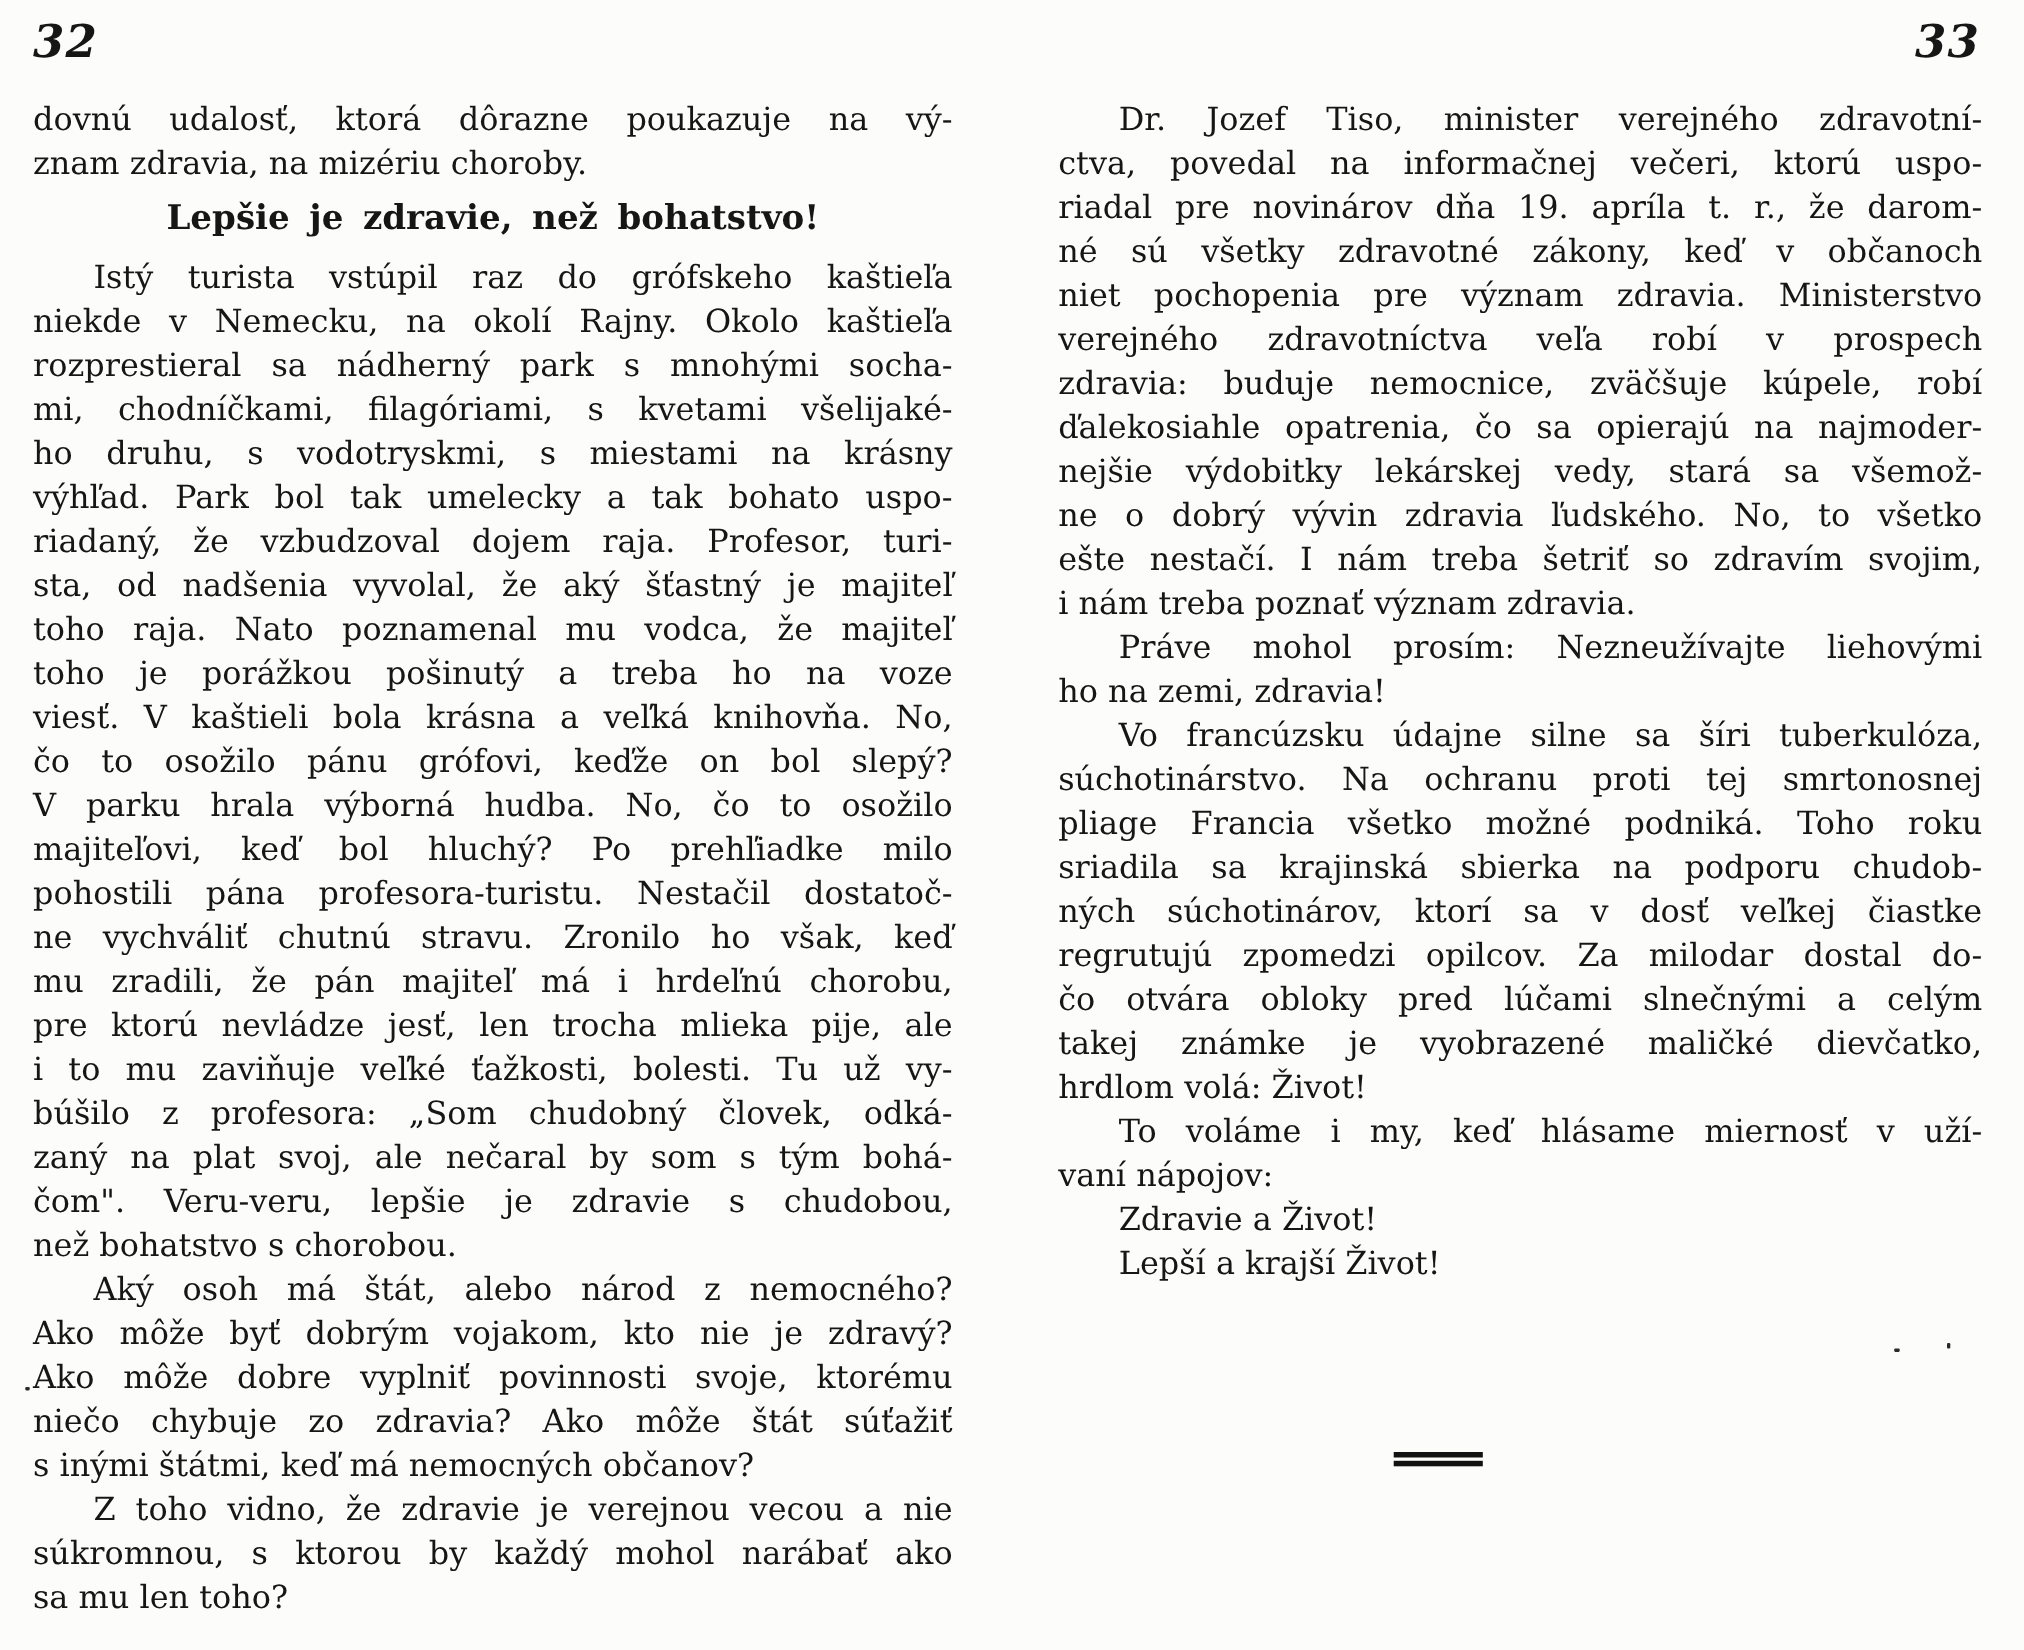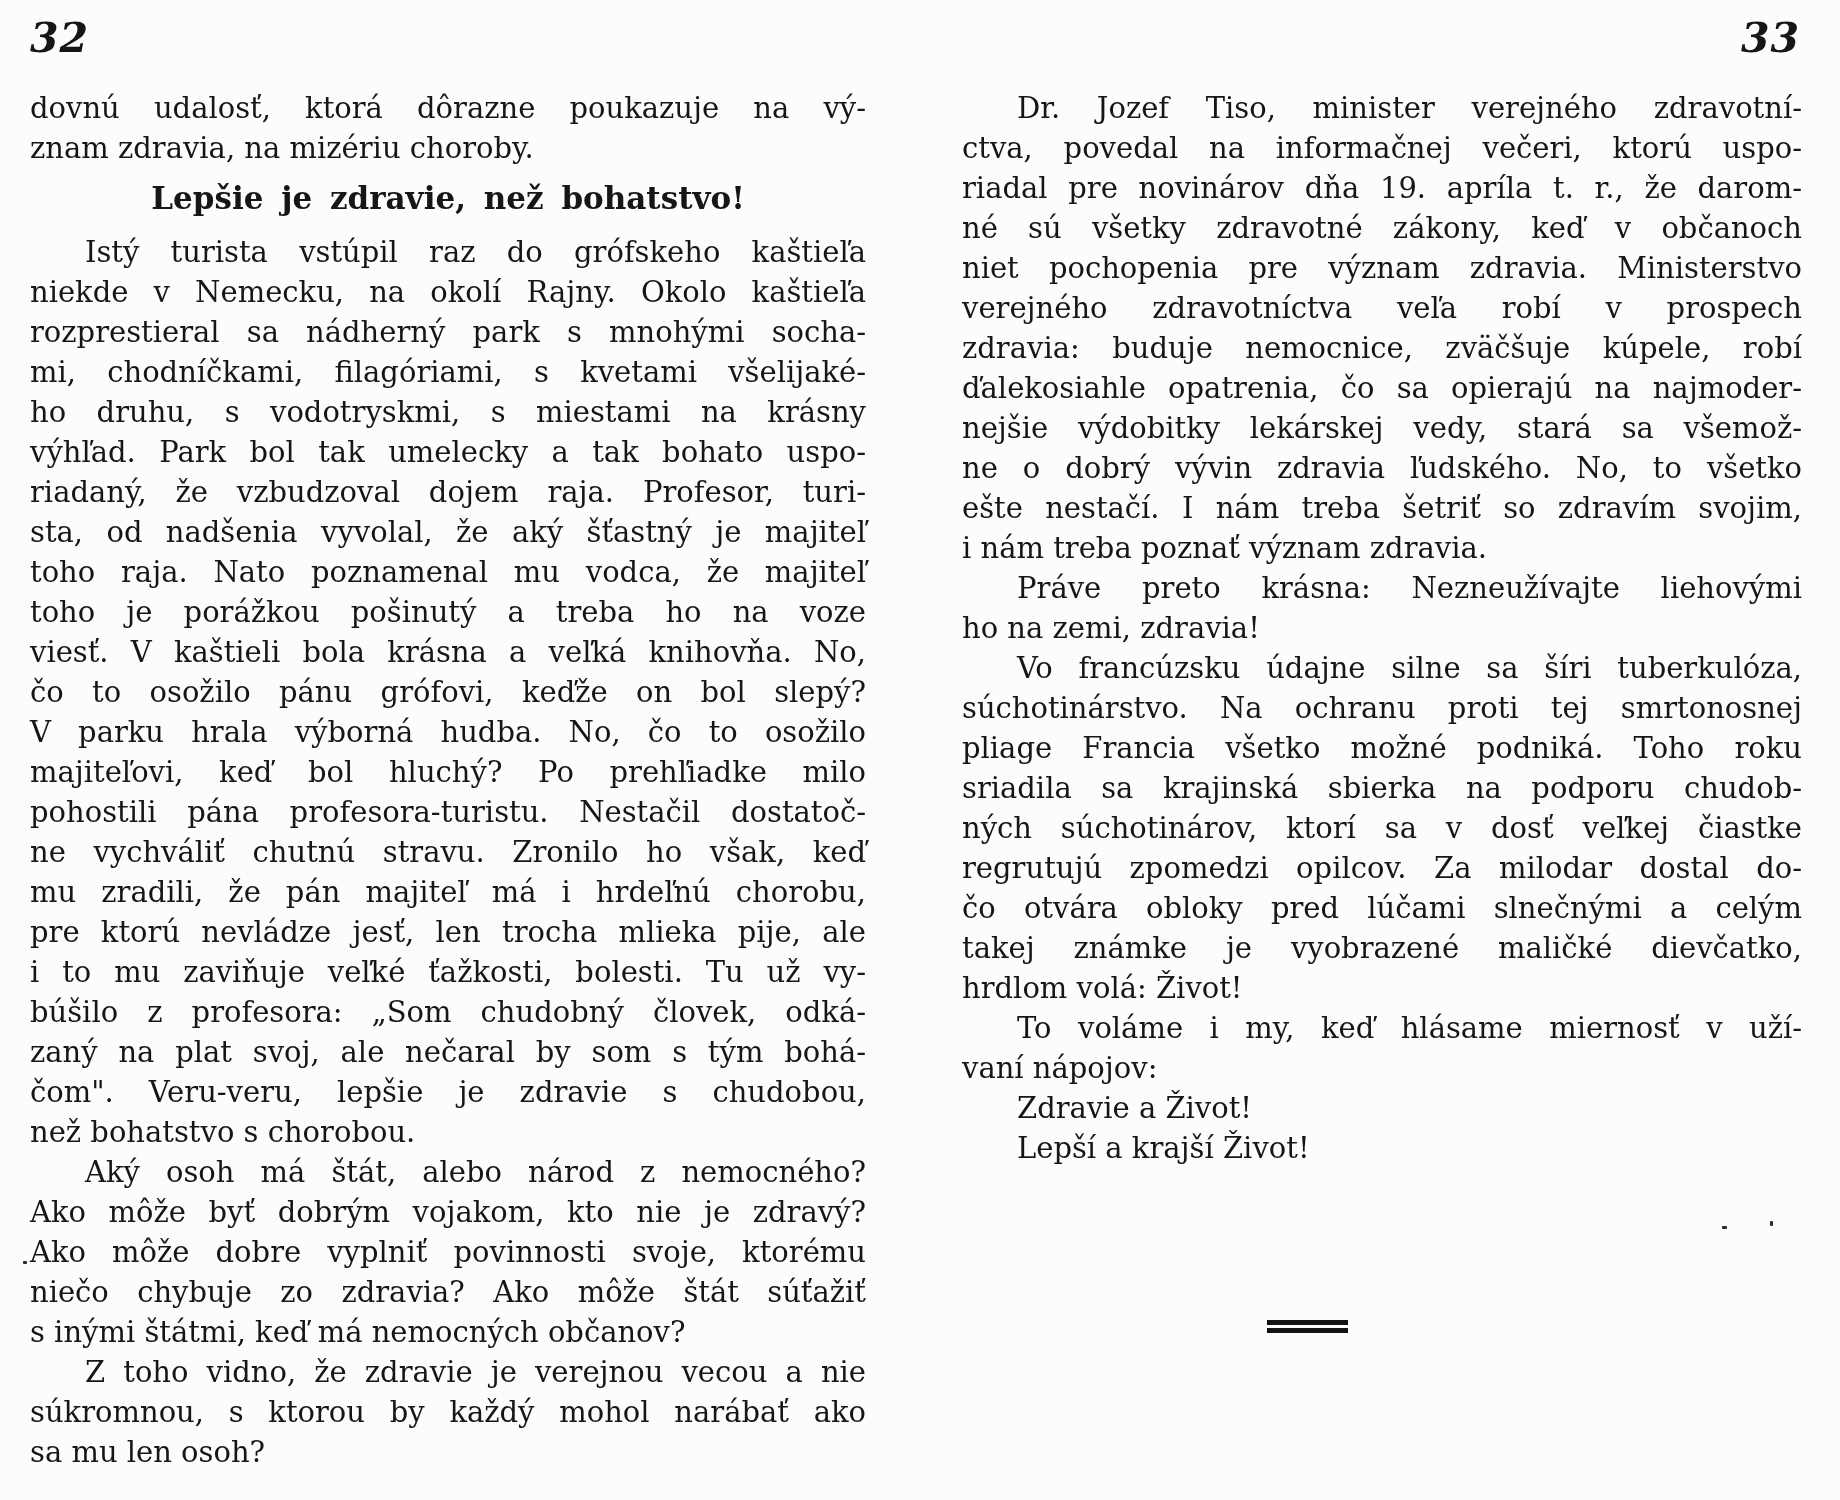--- a/index.html
+++ b/index.html
@@ -76,39 +76,39 @@
       <div class="line">zaný na plat svoj, ale nečaral by som s tým bohá-</div>
       <div class="line">čom". Veru-veru, lepšie je zdravie s chudobou,</div>
       <div class="line end">než bohatstvo s chorobou.</div>
       <div class="line ind">Aký osoh má štát, alebo národ z nemocného?</div>
       <div class="line">Ako môže byť dobrým vojakom, kto nie je zdravý?</div>
       <div class="line">Ako môže dobre vyplniť povinnosti svoje, ktorému</div>
       <div class="line">niečo chybuje zo zdravia? Ako môže štát súťažiť</div>
       <div class="line end">s inými štátmi, keď má nemocných občanov?</div>
       <div class="line ind">Z toho vidno, že zdravie je verejnou vecou a nie</div>
       <div class="line">súkromnou, s ktorou by každý mohol narábať ako</div>
-      <div class="line end">sa mu len osoh?</div>
+      <div class="line end">sa mu len toho?</div>
     </div>
 </div>
 
 <div class="col" id="col-right">
   <div>
       <div class="line ind">Dr. Jozef Tiso, minister verejného zdravotní-</div>
       <div class="line">ctva, povedal na informačnej večeri, ktorú uspo-</div>
       <div class="line">riadal pre novinárov dňa 19. apríla t. r., že darom-</div>
       <div class="line">né sú všetky zdravotné zákony, keď v občanoch</div>
       <div class="line">niet pochopenia pre význam zdravia. Ministerstvo</div>
       <div class="line">verejného zdravotníctva veľa robí v prospech</div>
       <div class="line">zdravia: buduje nemocnice, zväčšuje kúpele, robí</div>
       <div class="line">ďalekosiahle opatrenia, čo sa opierajú na najmoder-</div>
       <div class="line">nejšie výdobitky lekárskej vedy, stará sa všemož-</div>
       <div class="line">ne o dobrý vývin zdravia ľudského. No, to všetko</div>
       <div class="line">ešte nestačí. I nám treba šetriť so zdravím svojim,</div>
       <div class="line end">i nám treba poznať význam zdravia.</div>
-      <div class="line ind">Práve preto krásna: Nezneužívajte liehovými</div>
+      <div class="line ind">Práve mohol prosím: Nezneužívajte liehovými</div>
       <div class="line end">ho na zemi, zdravia!</div>
       <div class="line ind">Vo francúzsku údajne silne sa šíri tuberkulóza,</div>
       <div class="line">súchotinárstvo. Na ochranu proti tej smrtonosnej</div>
       <div class="line">pliage Francia všetko možné podniká. Toho roku</div>
       <div class="line">sriadila sa krajinská sbierka na podporu chudob-</div>
       <div class="line">ných súchotinárov, ktorí sa v dosť veľkej čiastke</div>
       <div class="line">regrutujú zpomedzi opilcov. Za milodar dostal do-</div>
       <div class="line">čo otvára obloky pred lúčami slnečnými a celým</div>
       <div class="line">takej známke je vyobrazené maličké dievčatko,</div>
       <div class="line end">hrdlom volá: Život!</div>

